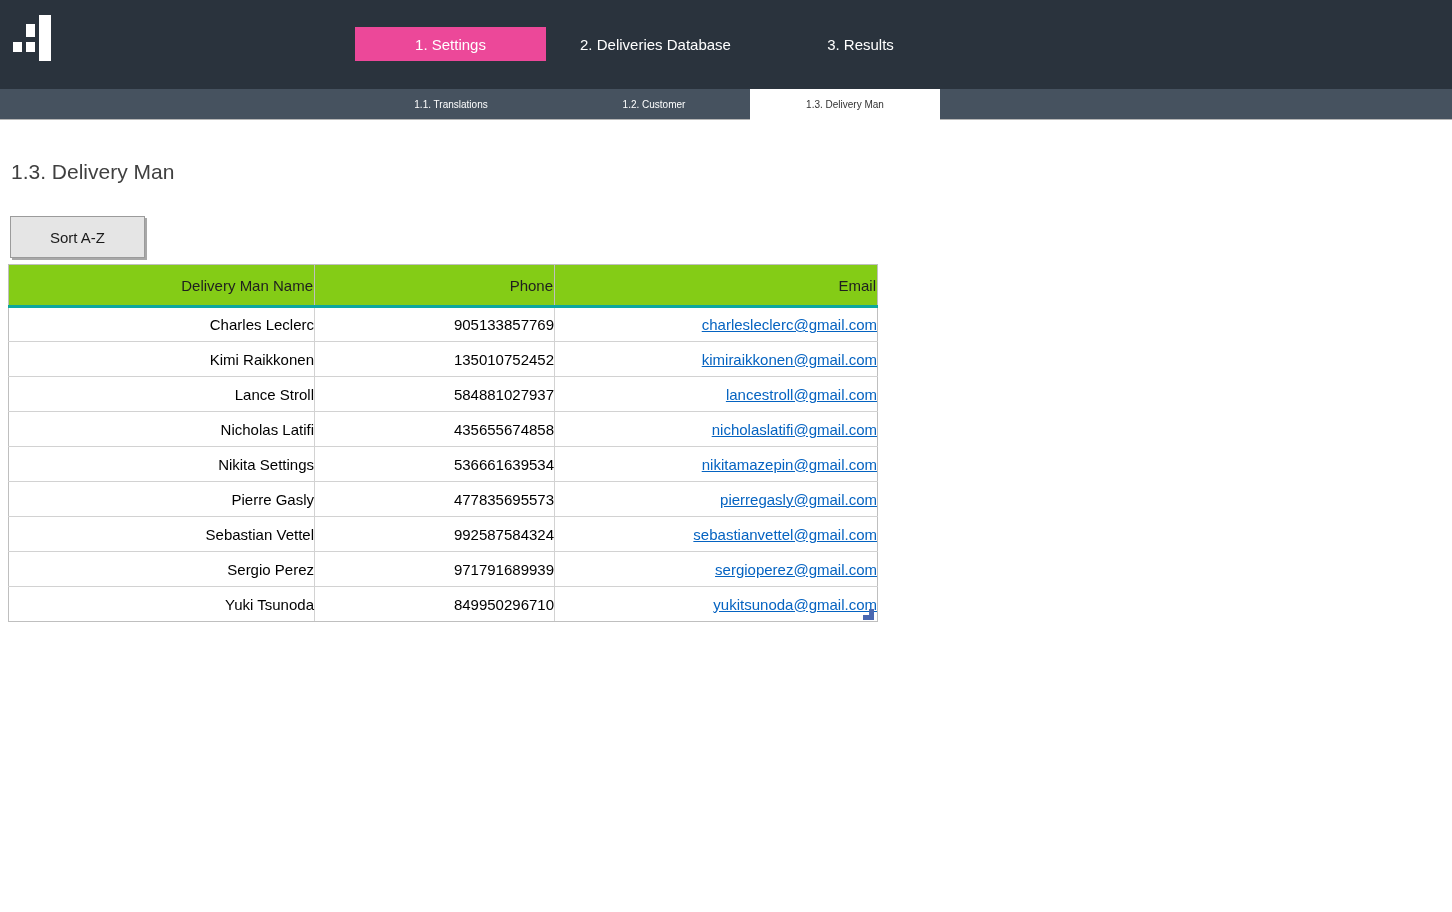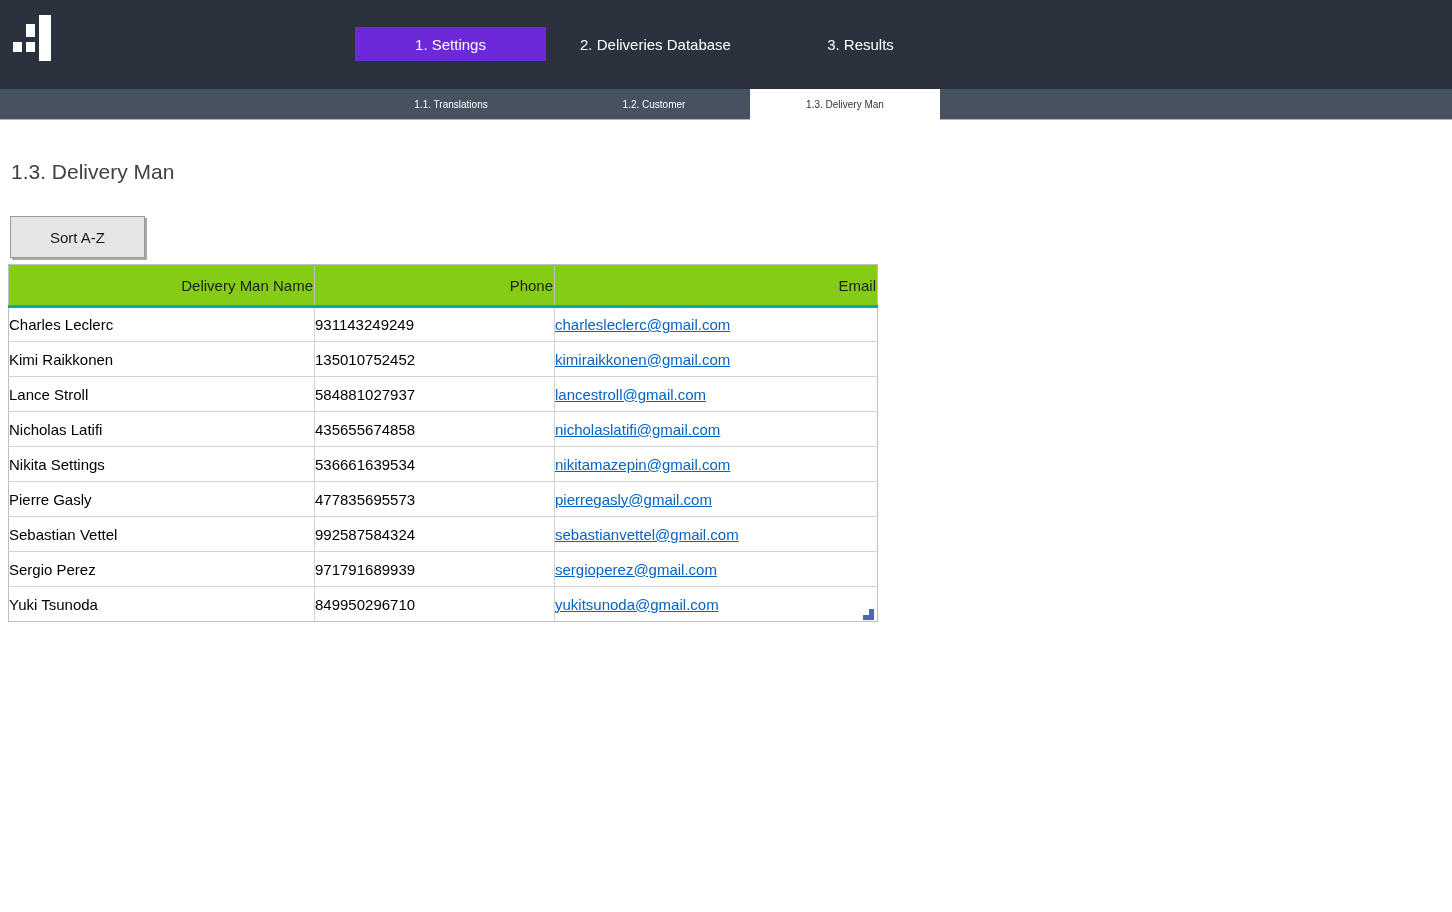--- a/index.html
+++ b/index.html
@@ -35,21 +35,21 @@
   .logo-tagline {
     color: #e9e9e9; font-size: 12px; letter-spacing: 9.5px;
     margin-top: 4px; margin-left: 3px;
   }
 
   .top-tab {
     position: absolute; top: 27px; height: 34px; width: 191px;
     display: flex; align-items: center; justify-content: center;
     color: #ffffff; font-size: 15px; cursor: pointer; user-select: none;
   }
-  .top-tab.active { background: #6d28d9; }
+  .top-tab.active { background: #ec4899; }
   .top-tab-0 { left: 355px; }
   .top-tab-1 { left: 560px; }
   .top-tab-2 { left: 765px; text-align: center; }
 
   
   .sub-nav {
     position: absolute; top: 89px; left: 0;
     width: 1452px; height: 31px;
     background: #46525f;
     border-bottom: 1px solid #b5b5b5;
@@ -96,21 +96,21 @@
     border: 1px solid #bfbfbf;
     border-bottom: 3px solid #0ca79e;
     font-weight: normal;
     font-size: 15px; color: #1f1f1f;
     text-align: right;
   }
   table.data-table td {
     height: 35px;
     border: 1px solid #d2d2d2;
     font-size: 15px; color: #000000;
-    text-align: left;
+    text-align: right;
     padding: 0;
     background: #ffffff;
   }
   table.data-table tr td:first-child,  table.data-table tr th:first-child  { border-left-color: #bfbfbf; }
   table.data-table tr td:last-child,   table.data-table tr th:last-child   { border-right-color: #bfbfbf; }
   table.data-table tr:last-child td { border-bottom-color: #bfbfbf; }
   .email-link { color: #0563c1; text-decoration: underline; cursor: pointer; }
 
   .resize-handle {
     position: absolute; right: 3px; bottom: 2px;
@@ -157,21 +157,21 @@
     <thead>
       <tr>
         <th>Delivery Man Name</th>
         <th>Phone</th>
         <th>Email</th>
       </tr>
     </thead>
     <tbody>
       <tr>
         <td>Charles Leclerc</td>
-        <td>931143249249</td>
+        <td>905133857769</td>
         <td><a class="email-link">charlesleclerc@gmail.com</a></td>
       </tr>
       <tr>
         <td>Kimi Raikkonen</td>
         <td>135010752452</td>
         <td><a class="email-link">kimiraikkonen@gmail.com</a></td>
       </tr>
       <tr>
         <td>Lance Stroll</td>
         <td>584881027937</td>

